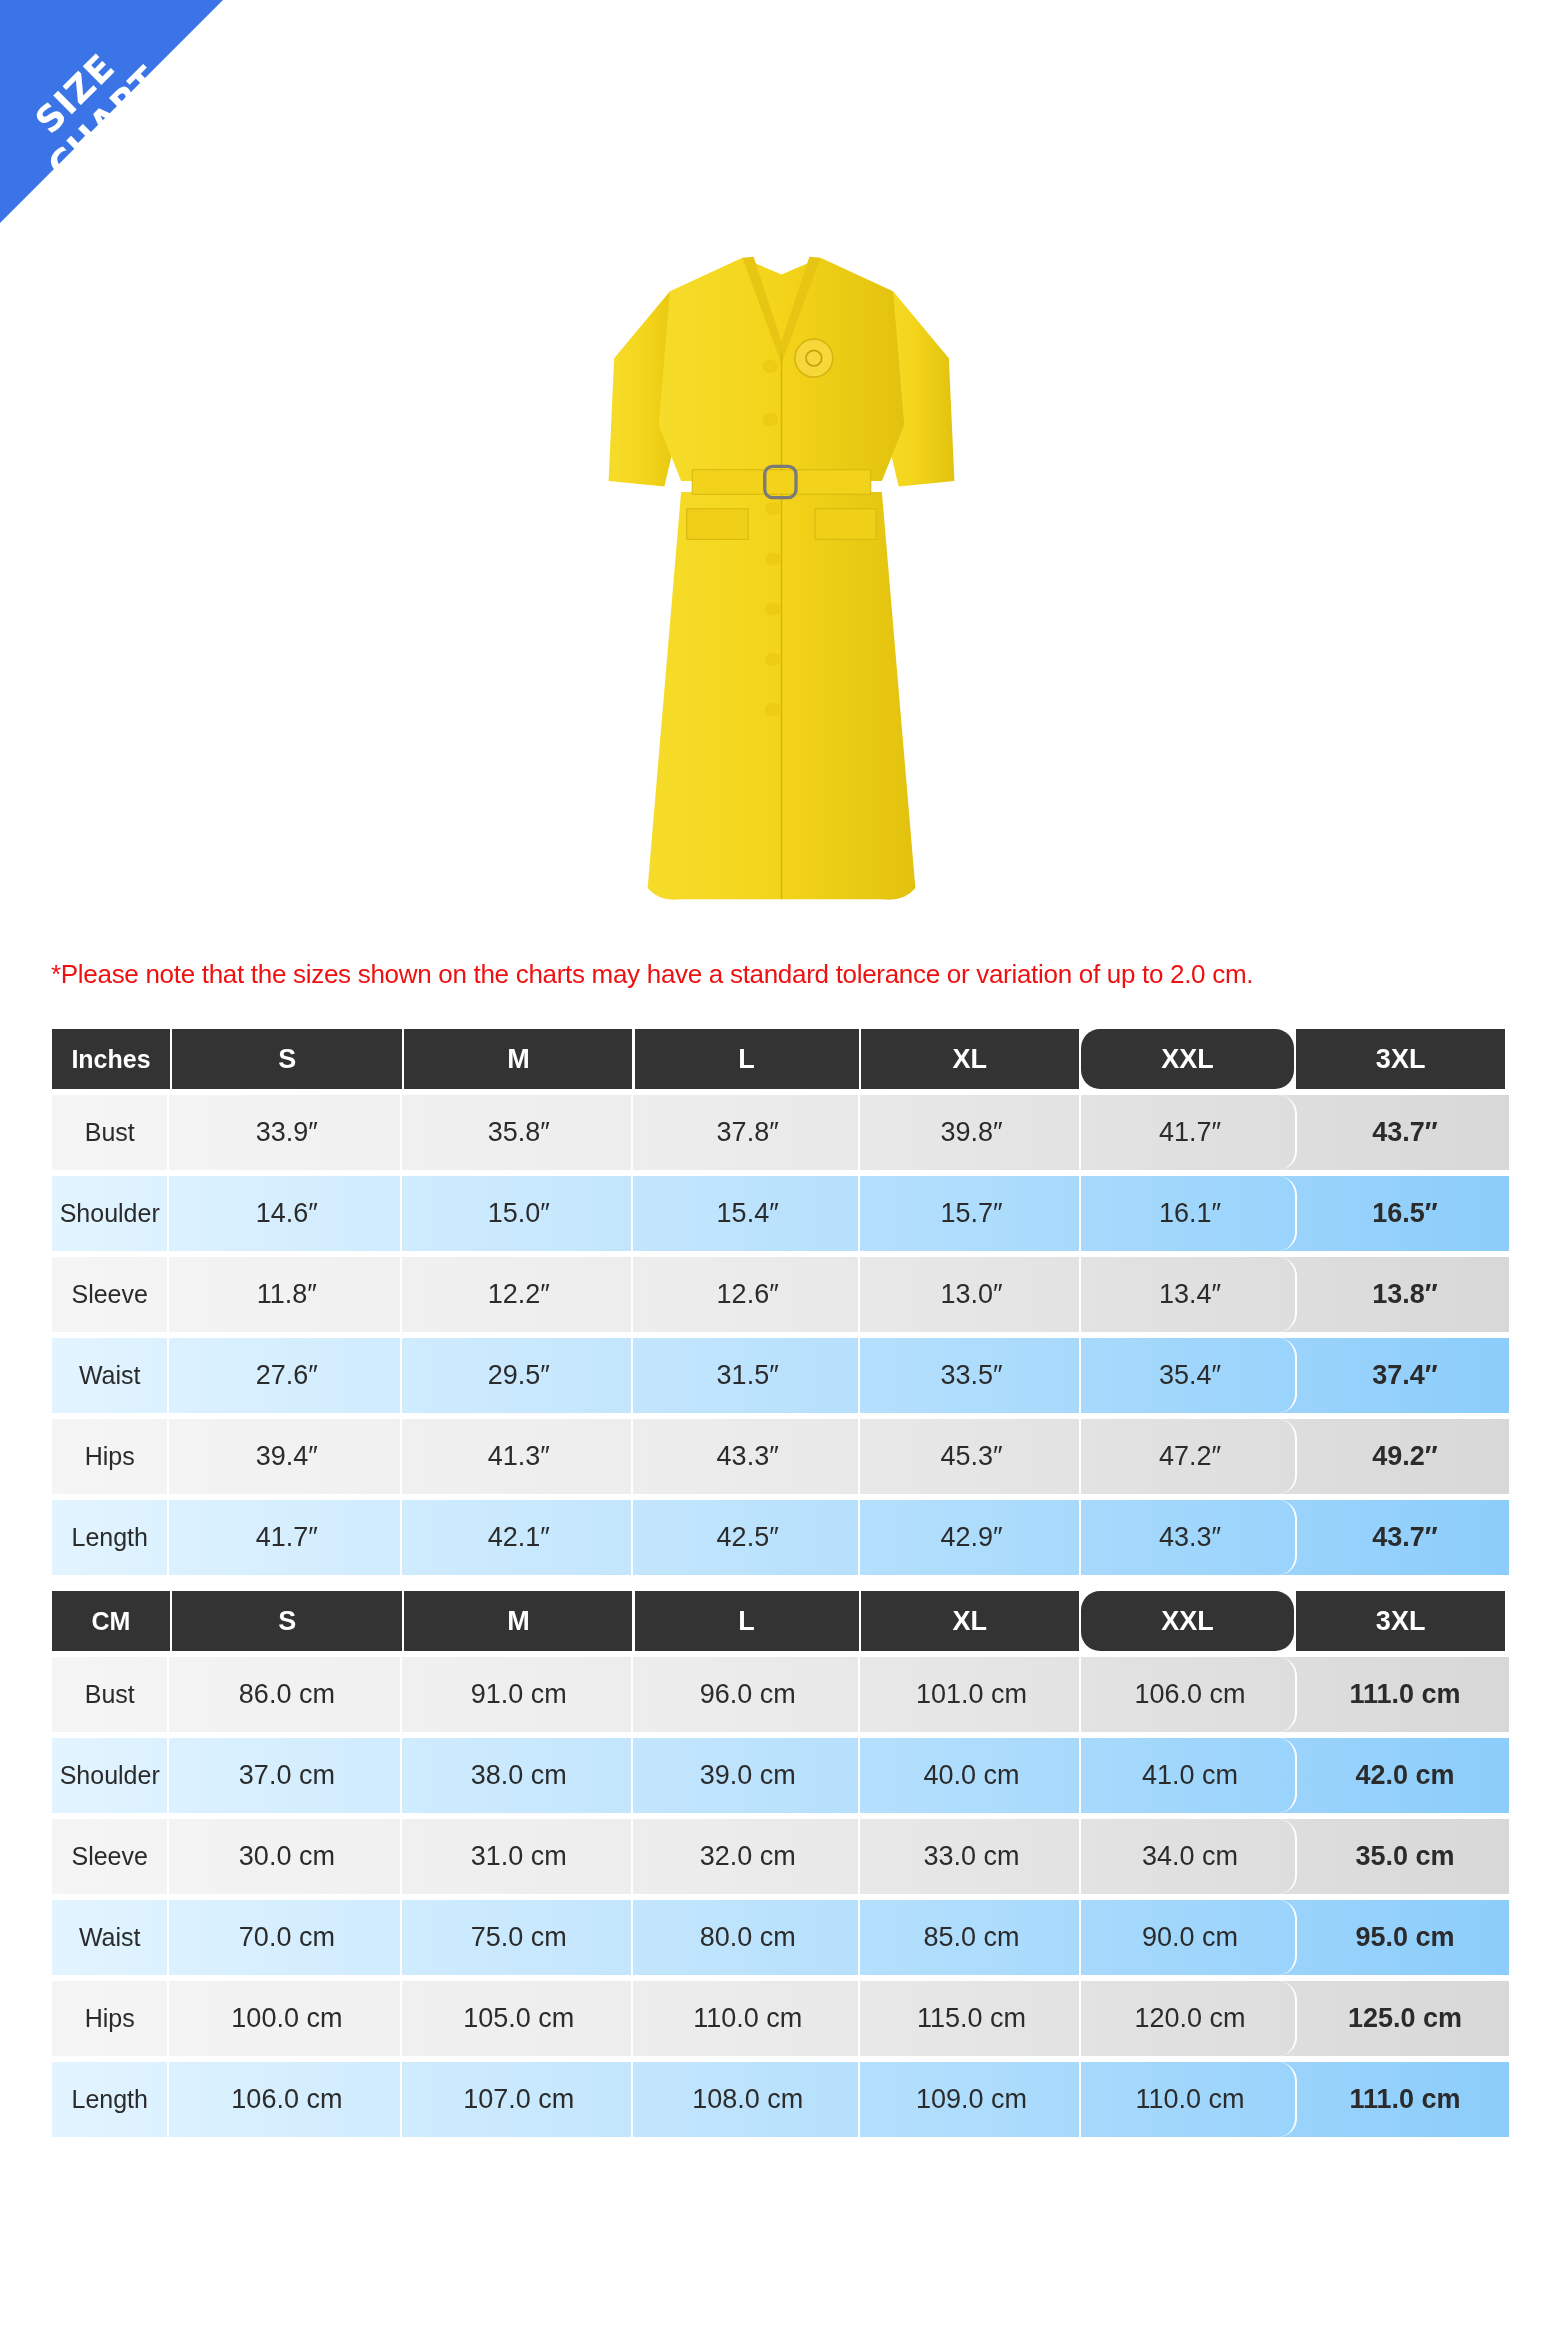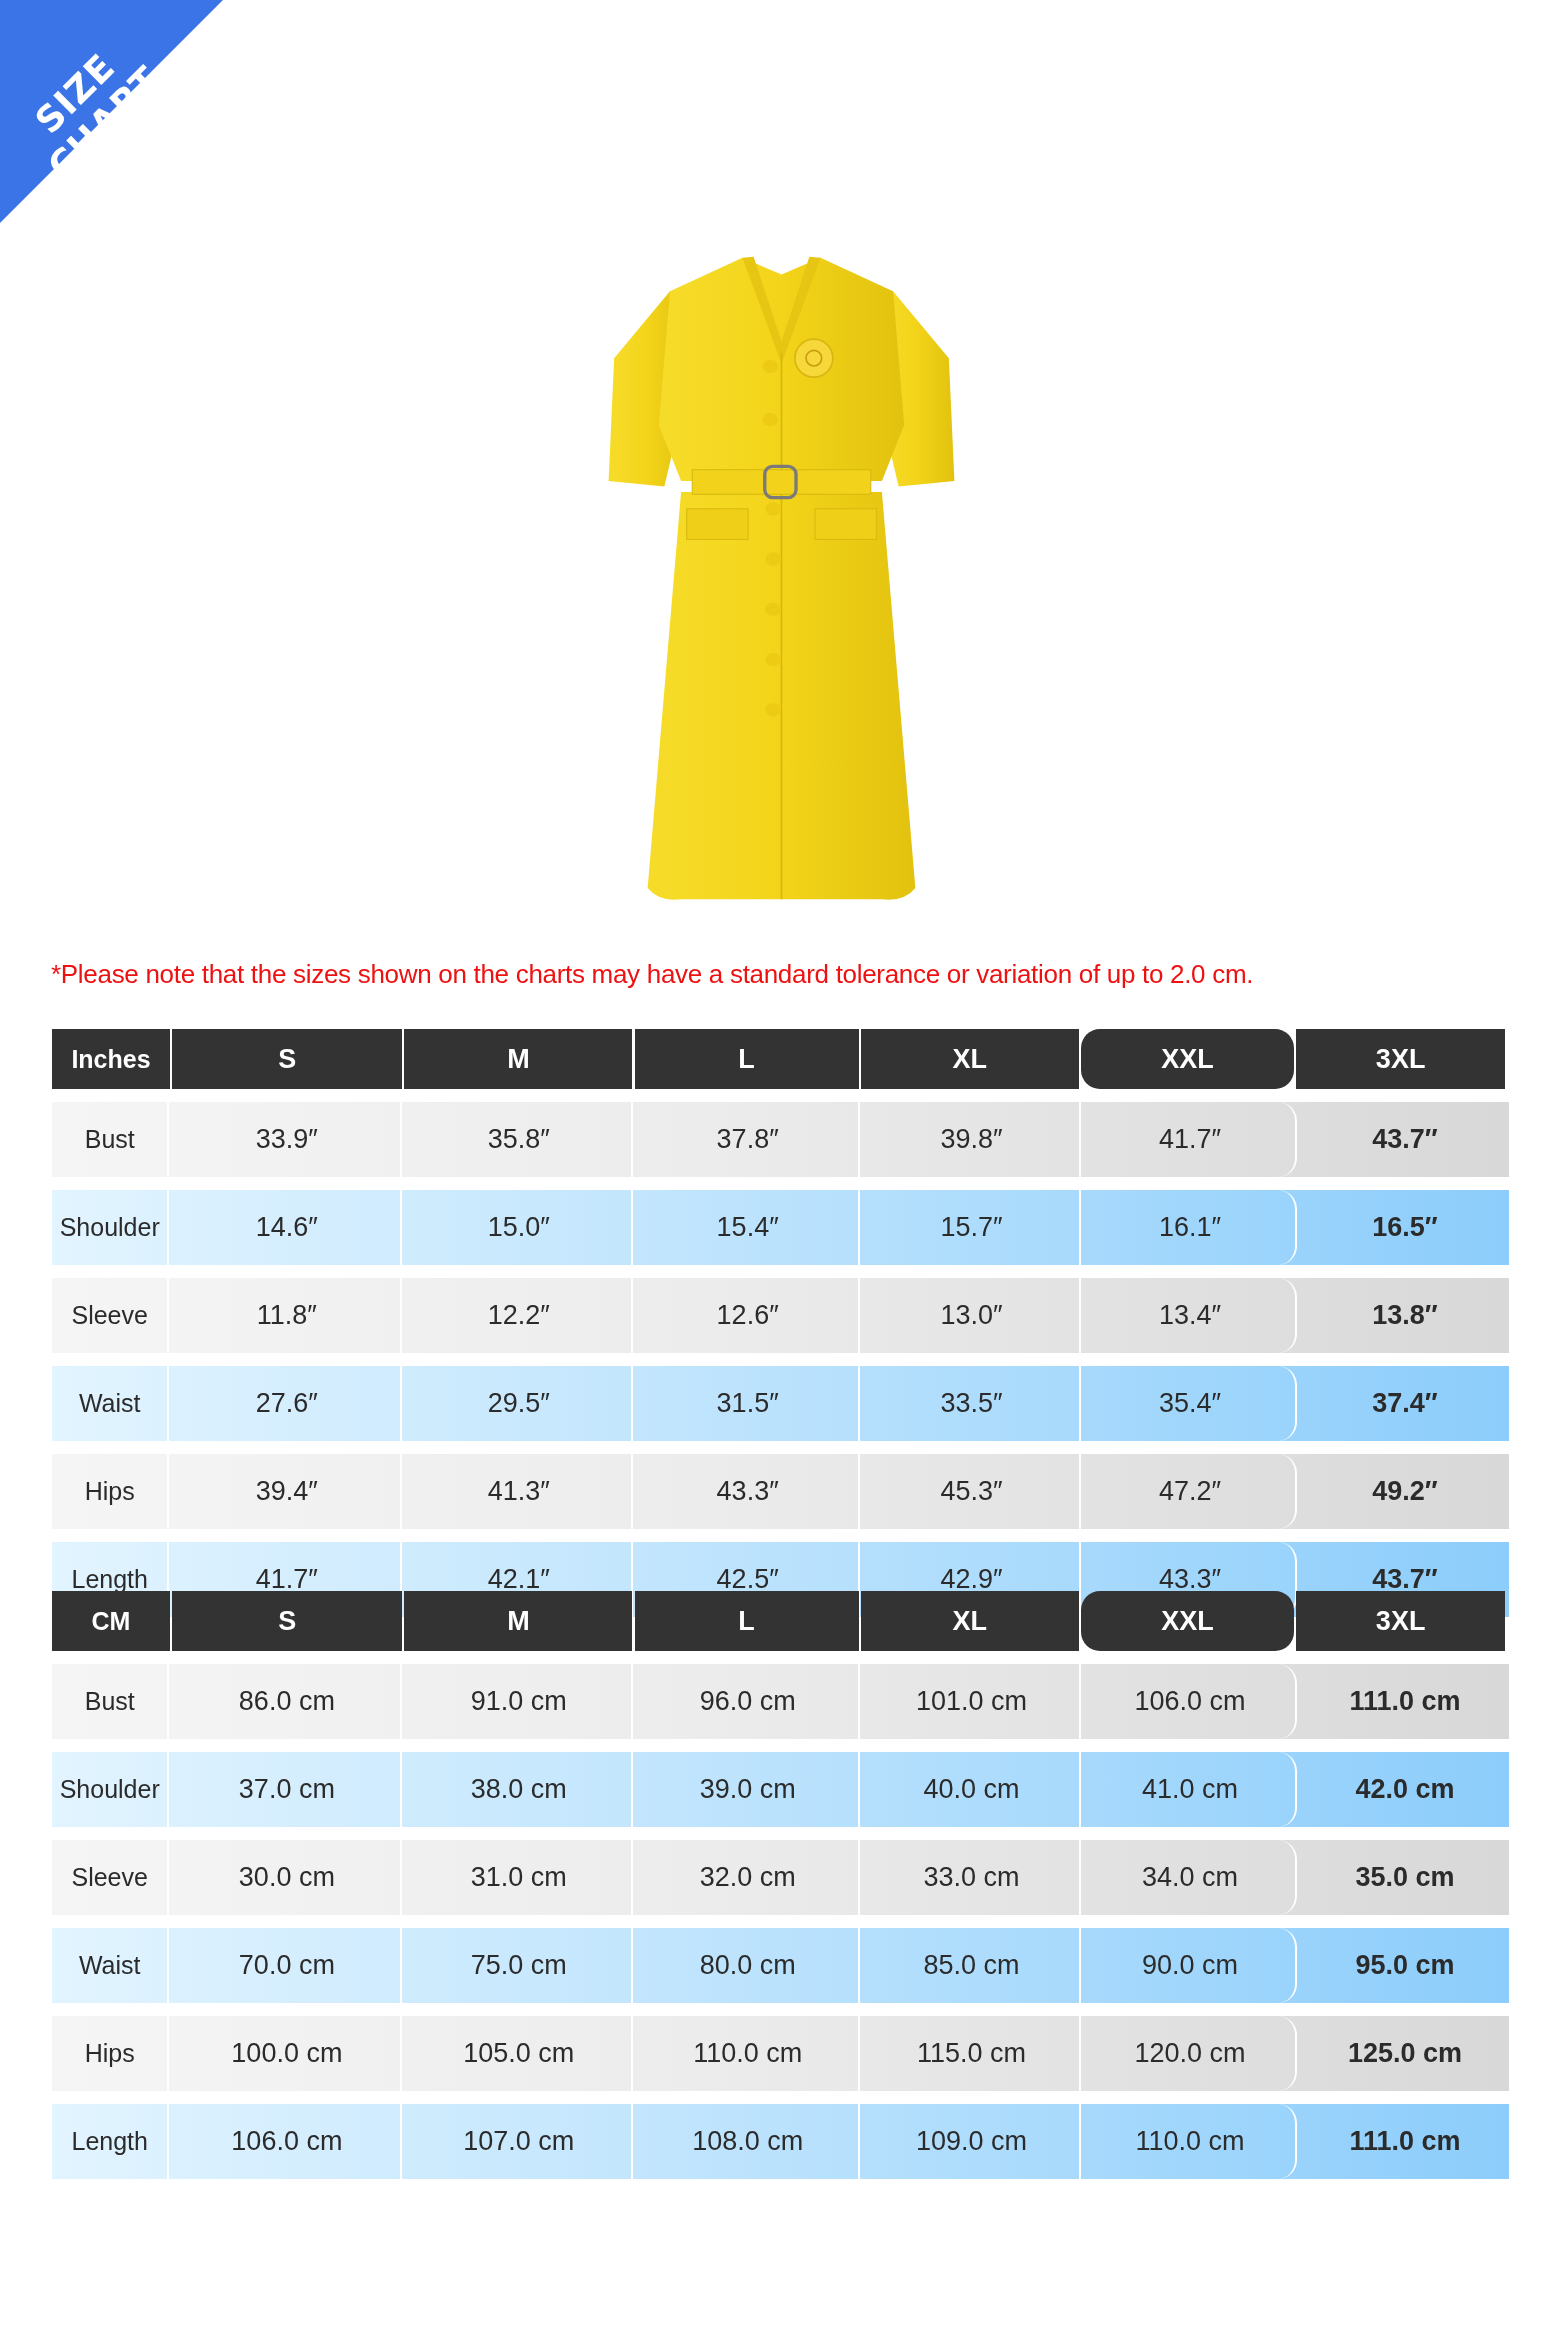--- a/index.html
+++ b/index.html
@@ -18,21 +18,21 @@
   .dress { position:absolute; left:603px; top:246px; width:357px; height:665px; }
 
   
   .note { position:absolute; left:51px; top:959px; color:#ee1111; font-size:26px;
           font-family:"Liberation Sans", sans-serif; letter-spacing:-0.3px; white-space:nowrap;text-align:center; }
 
   
   .size-table { position:absolute; left:52px; width:1457px; }
   .size-table.t1 { top:1029px; }
   .size-table.t2 { top:1591px; }
-  .trow { display:flex; gap:2.2px; margin-bottom:13px; }
+  .trow { display:flex; gap:2.2px; margin-bottom:6px; }
   .cell { display:flex; align-items:center; justify-content:center; box-sizing:border-box;
           font-size:27px; color:#2b2b2b; font-family:"Liberation Sans", sans-serif; }
   .hdr .cell { height:60px; background:#333333; color:#fff; font-weight:bold; font-size:27px; }
   .body .cell { height:75px; }
   .c0 { width:118px; font-size:25px !important; }
   .c1 { width:230px; } .c2 { width:228px; } .c3 { width:224px; }
   .c4 { width:218px; } .c5 { width:213px;border-radius:19px; } .c6 { width:209px; }
 
   .row-grey { background:linear-gradient(90deg,#f5f5f5 0%,#ececec 45%,#d8d8d8 100%); }
   .row-blue { background:linear-gradient(90deg,#e2f4ff 0%,#bfe4fd 45%,#8ccdfb 100%); }

